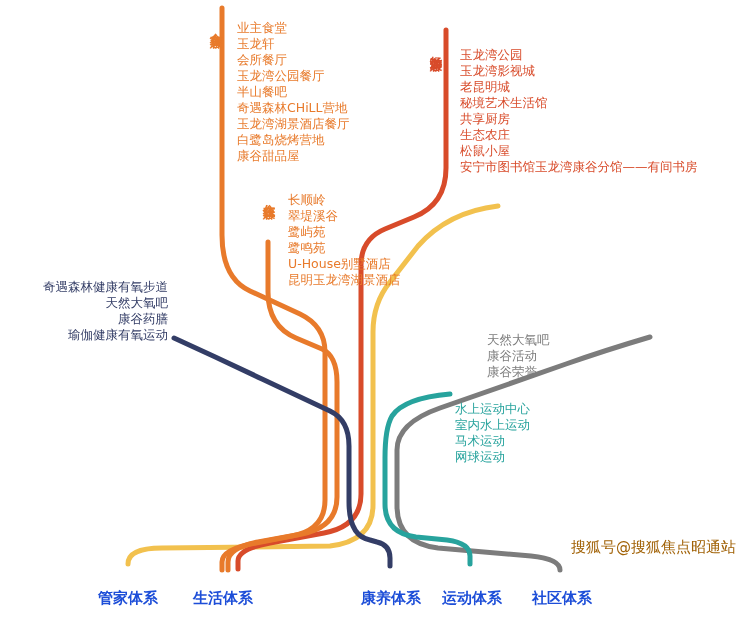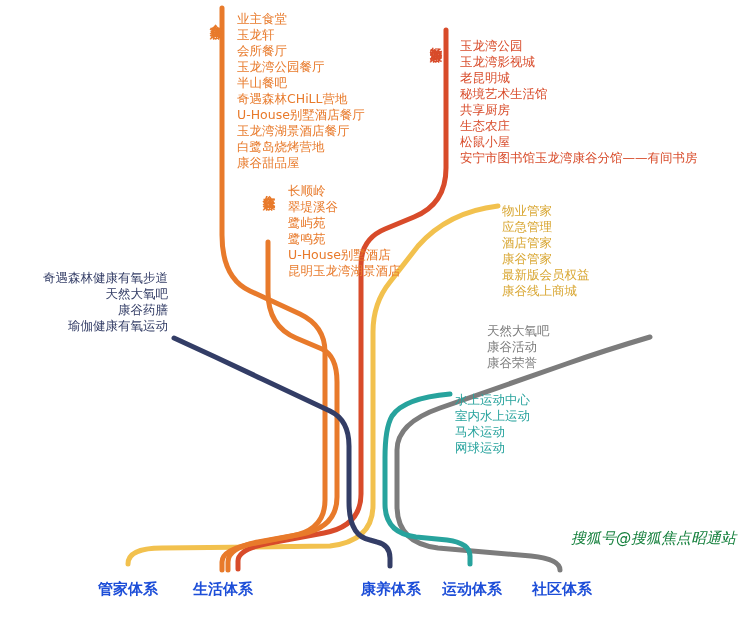--- a/index.html
+++ b/index.html
@@ -3,40 +3,40 @@
 <meta charset="utf-8">
 <style>
   html,body{margin:0;padding:0}
   body{
     width:740px;height:631px;position:relative;overflow:hidden;
     background:#ffffff;
     font-family:"DejaVu Sans","Liberation Sans",sans-serif;
   }
   .abs{position:absolute}
   svg.lines{position:absolute;left:0;top:0;z-index:1}
-  .labels{position:absolute;left:0;top:4px;width:740px;height:550px;z-index:2}
+  .labels{position:absolute;left:0;top:13px;width:740px;height:550px;z-index:2}
   .stations{display:flex;flex-direction:column;font-size:12.5px;line-height:16px;white-space:nowrap}
   .vlabel{
     writing-mode:vertical-rl;text-orientation:upright;
     font-weight:bold;font-size:12.5px;letter-spacing:1px;white-space:nowrap;
   }
   .c-eat{color:#E87A2B}
   .c-tour{color:#D84B2A}
   .c-live{color:#E87A2B}
   .c-health{color:#333D66}
   .c-butler{color:#D9A733}
   .c-community{color:#7C7C7C}
   .c-sport{color:#27A39D}
   .terminal{
     position:absolute;top:576px;transform:translateX(-50%);
     font-size:15px;font-weight:bold;color:#1d4ed8;white-space:nowrap;
   }
   .watermark{
     position:absolute;right:4px;bottom:6px;
-    font-size:15px;color:#15803d;white-space:nowrap;font-style:italic;
+    font-size:15px;color:#a16207;white-space:nowrap;
   }
   .center{text-align:right}
 </style>
 </head>
 <body>
 
 <svg class="lines" width="740" height="631" viewBox="0 0 740 631">
   <g fill="none" stroke-width="5" stroke-linecap="round" stroke-linejoin="round">
     <path d="M 498,206 Q 448,212 418,246 L 390,282 Q 373,303 373,332 V 505 Q 373,541 330,546 L 162,548 Q 128,548 128,564" stroke="#F2C14E"></path>
     <path d="M 650,337 Q 606,350 566,364 L 440,408 Q 397,423 397,450 V 506 Q 397,543 438,548 L 531,556 Q 560,559 560,570" stroke="#7C7C7C"></path>
@@ -51,21 +51,20 @@
 <div class="labels">
 
   <div class="abs vlabel c-eat" style="left:207px;top:10px">食在康谷</div>
   <div class="abs stations c-eat" style="left:237px;top:7px">
     <span>业主食堂</span>
     <span>玉龙轩</span>
     <span>会所餐厅</span>
     <span>玉龙湾公园餐厅</span>
     <span>半山餐吧</span>
     <span>奇遇森林CHiLL营地</span>
-    <span>U-House别墅酒店餐厅</span>
     <span>玉龙湾湖景酒店餐厅</span>
     <span>白鹭岛烧烤营地</span>
     <span>康谷甜品屋</span>
   </div>
 
   <div class="abs vlabel c-tour" style="left:427px;top:33px">畅游康谷</div>
   <div class="abs stations c-tour" style="left:460px;top:34px">
     <span>玉龙湾公园</span>
     <span>玉龙湾影视城</span>
     <span>老昆明城</span>
@@ -86,28 +85,20 @@
     <span>昆明玉龙湾湖景酒店</span>
   </div>
 
   <div class="abs stations c-health center" style="left:18px;top:266px;width:150px">
     <span>奇遇森林健康有氧步道</span>
     <span>天然大氧吧</span>
     <span>康谷药膳</span>
     <span>瑜伽健康有氧运动</span>
   </div>
 
-  <div class="abs stations c-butler" style="left:502px;top:199px">
-    <span>物业管家</span>
-    <span>应急管理</span>
-    <span>酒店管家</span>
-    <span>康谷管家</span>
-    <span>最新版会员权益</span>
-    <span>康谷线上商城</span>
-  </div>
 
   <div class="abs stations c-community" style="left:487px;top:319px">
     <span>天然大氧吧</span>
     <span>康谷活动</span>
     <span>康谷荣誉</span>
   </div>
 
   <div class="abs stations c-sport" style="left:455px;top:388px">
     <span>水上运动中心</span>
     <span>室内水上运动</span>

